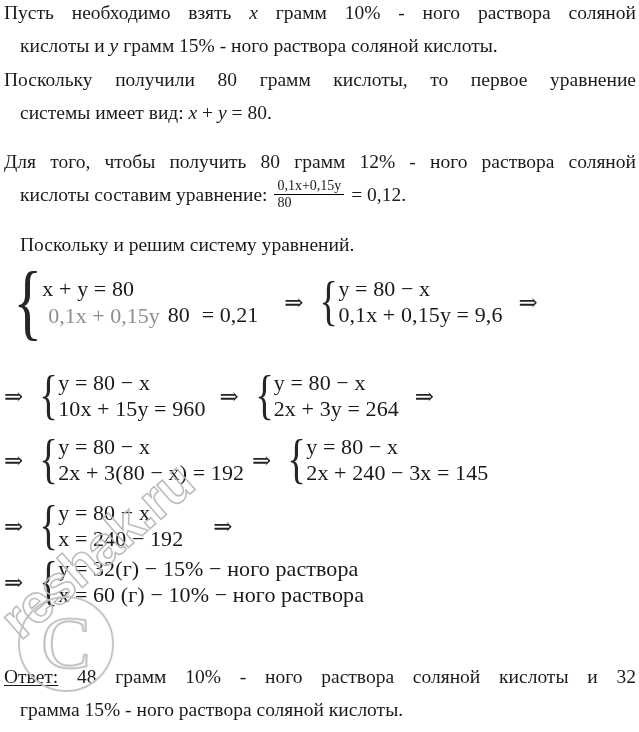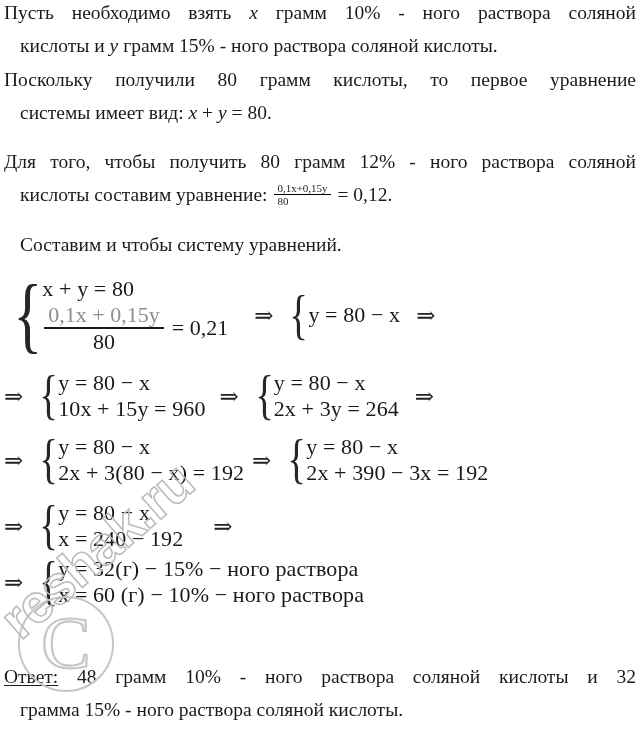--- a/index.html
+++ b/index.html
@@ -50,21 +50,21 @@
   .mi {
     font-style: italic;
     font-family: "Liberation Serif", "DejaVu Serif", serif;
   }
 
   
   .ifrac {
     display: inline-block;
     vertical-align: -0.55em;
     text-align: center;
-    font-size: 11px;
+    font-size: 14px;
     line-height: 1.12;
     margin: 0 2px;
     position: relative;
     top: -2px;
   }
   .ifrac .num {
     display: block;
     padding: 0 3px;
     border-bottom: 1.4px solid #000;
     white-space: nowrap;
@@ -124,22 +124,22 @@
   .system .rows .eq {
     font-size: 22px;
     line-height: 26px;
     white-space: nowrap;
     letter-spacing: 0.1px;
   }
 
   
   .sfrac {
     display: inline-flex;
-    flex-direction: column;
-    align-items: center;
+    flex-direction: row;
+    align-items: flex-end;
     vertical-align: middle;
     margin: 0 2px;
   }
   .sfrac .num {
     font-size: 22px;
     line-height: 25px;
     padding: 0 4px;
     color: #8e8e8e;
   }
   .sfrac .bar {
@@ -228,21 +228,21 @@
     <span class="ln just">Поскольку получили 80 грамм кислоты, то первое уравнение</span>
     <span class="ln last">системы имеет вид: <span class="mi">x</span> + <span class="mi">y</span> = 80.</span>
   </div>
 
   <div class="para" style="top:145px;">
     <span class="ln just">Для того, чтобы получить 80 грамм 12% - ного раствора соляной</span>
     <span class="ln last">кислоты составим уравнение: <span class="ifrac"><span class="num">0,1x+0,15y</span><span class="den">80</span></span> = 0,12.</span>
   </div>
 
   <div class="para" style="top:228px;">
-    <span class="ln last">Составим и чтобы систему уравнений.</span>
+    <span class="ln last">Поскольку и решим систему уравнений.</span>
   </div>
 
   <div class="mathrow" style="left:2px; top:276px;">
 
     <div class="system">
       <div class="brace tall">{</div>
       <div class="rows">
         <div class="eq">x + y = 80</div>
         <div class="fraceq">
           <span class="sfrac">
@@ -254,20 +254,21 @@
         </div>
       </div>
     </div>
 
     <div class="arrow" style="padding-left:26px;">⇒</div>
 
     <div class="system">
       <div class="brace">{</div>
       <div class="rows">
         <div class="eq">y = 80 − x</div>
+        <div class="eq">0,1x + 0,15y = 9,6</div>
       </div>
     </div>
 
     <div class="arrow tail">⇒</div>
   </div>
 
   <div class="mathrow" style="left:2px; top:370px;">
     <div class="arrow">⇒</div>
     <div class="system">
       <div class="brace">{</div>
@@ -294,21 +295,21 @@
       <div class="rows">
         <div class="eq">y = 80 − x</div>
         <div class="eq">2x + 3(80 − x) = 192</div>
       </div>
     </div>
     <div class="arrow" style="padding-left:8px;">⇒</div>
     <div class="system">
       <div class="brace">{</div>
       <div class="rows">
         <div class="eq">y = 80 − x</div>
-        <div class="eq">2x + 390 − 3x = 192</div>
+        <div class="eq">2x + 240 − 3x = 145</div>
       </div>
     </div>
   </div>
 
   <div class="mathrow" style="left:2px; top:500px;">
     <div class="arrow">⇒</div>
     <div class="system">
       <div class="brace">{</div>
       <div class="rows">
         <div class="eq">y = 80 − x</div>

